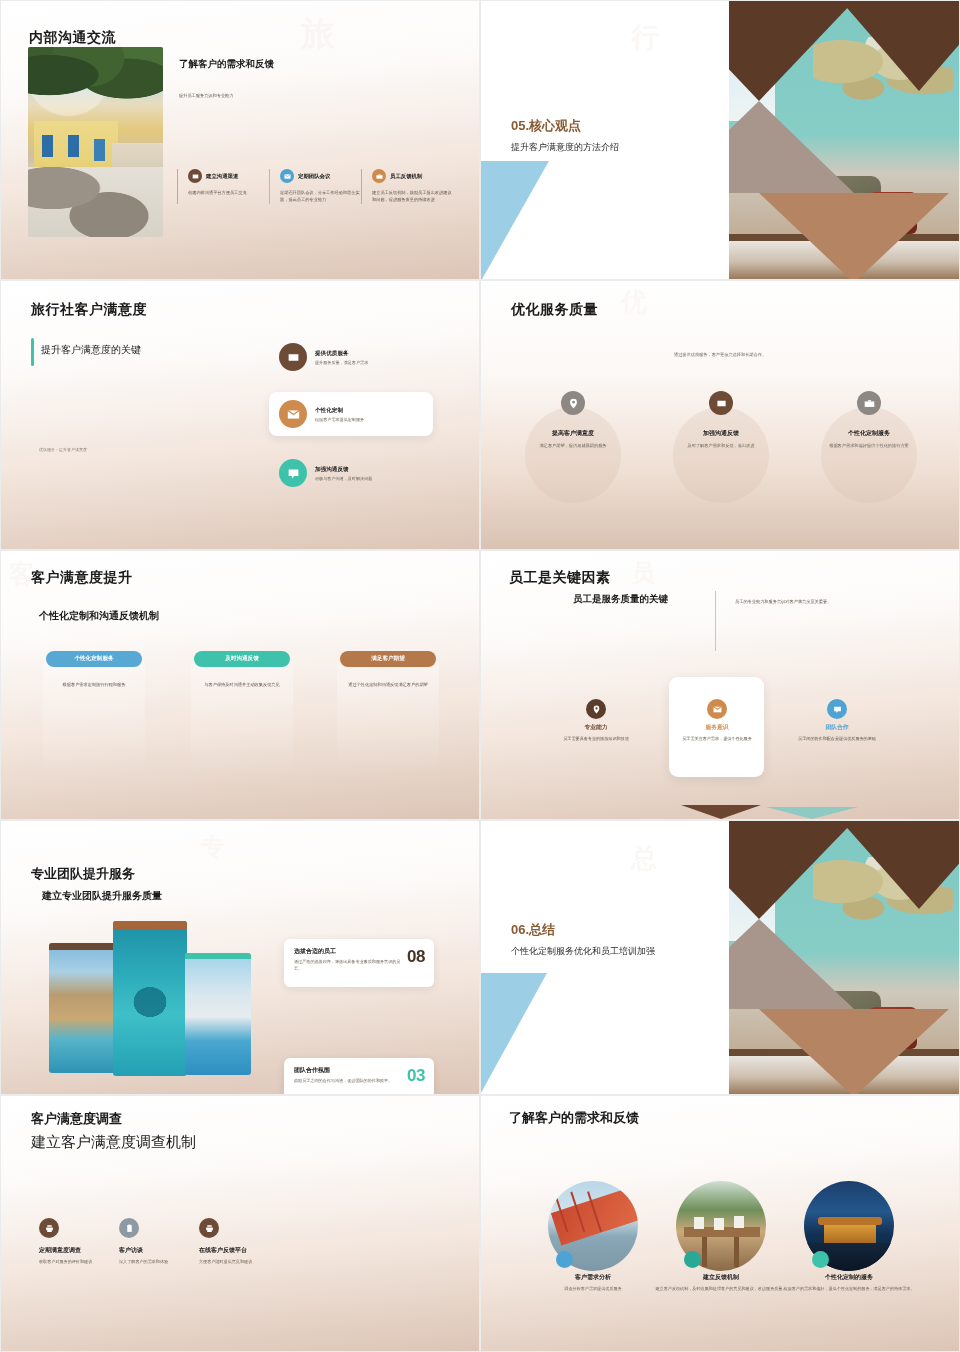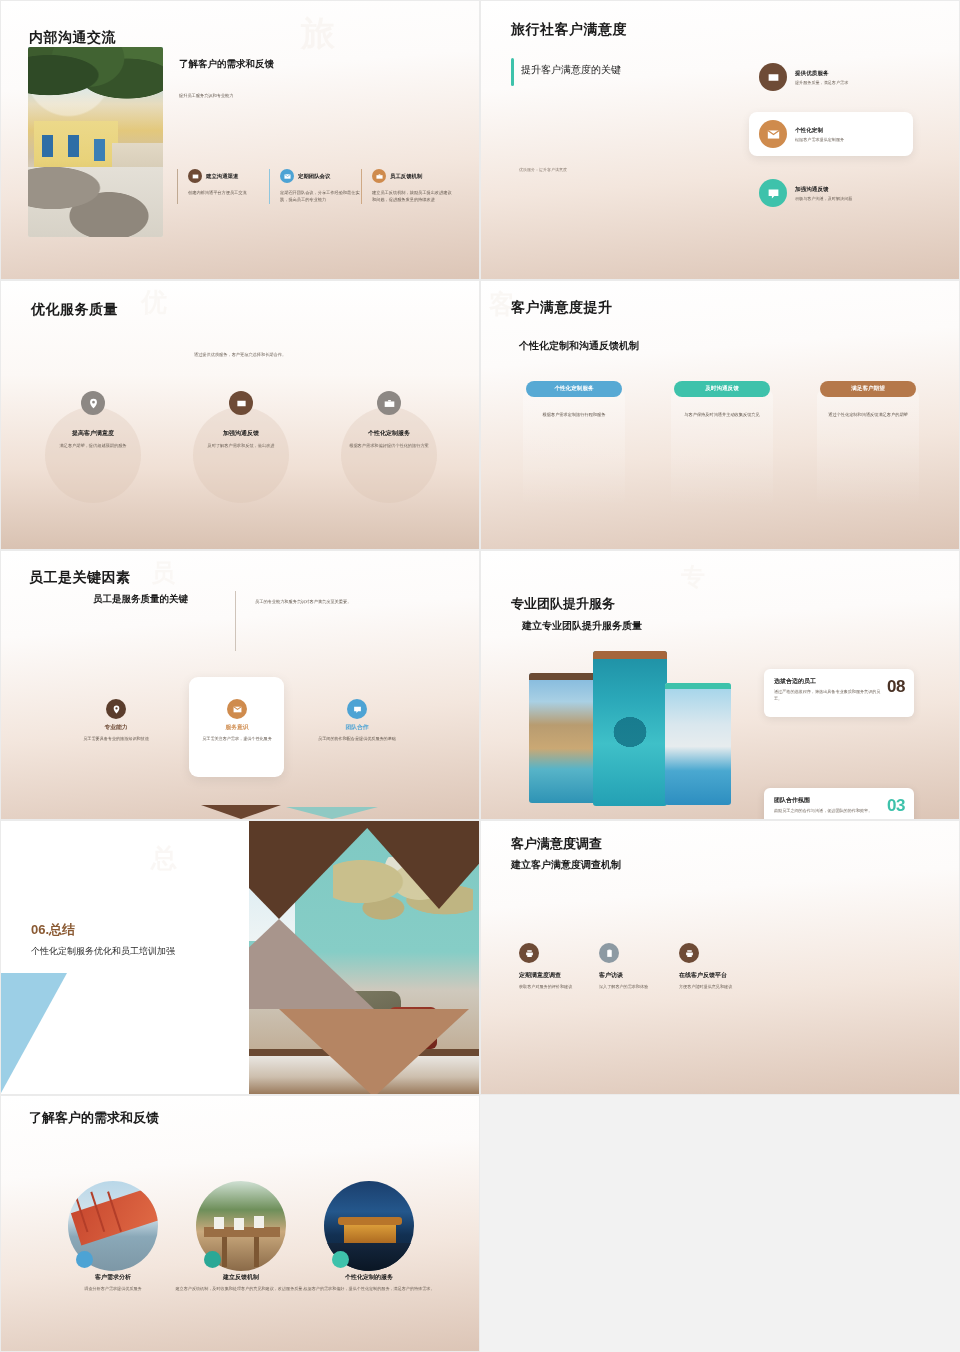--- a/index.html
+++ b/index.html
@@ -254,20 +254,42 @@
                 <path d="M6 3h4v2H6z"></path>
               </svg>
             </span>
           <span class="s1-lbl">员工反馈机制</span>
         </div>
         <div class="body-sm">建立员工反馈机制，鼓励员工提出改进建议和问题，促进服务质量的持续改进</div>
       </div>
     </div>
   </div>
 
+  <div class="slide sec">
+    <div class="tri-wrap">
+      <div class="photo">
+        <div class="sky"></div>
+          <div class="map"></div>
+        <div class="bag1"></div>
+          <div class="bag2"></div>
+        <div class="bench"></div>
+          <div class="leg"></div>
+          <div class="floor"></div>
+      </div>
+      <div class="tri" style="left:-35px;top:0;border-left:95px solid transparent;border-right:95px solid transparent;border-top:100px solid #5b3b28"></div>
+      <div class="tri" style="left:-35px;top:100px;border-left:95px solid transparent;border-right:95px solid transparent;border-bottom:92px solid #a8958c"></div>
+      <div class="tri" style="left:60px;top:192px;border-left:95px solid transparent;border-right:95px solid transparent;border-top:90px solid #b58563"></div>
+      <div class="tri" style="right:-38px;top:0;border-left:78px solid transparent;border-right:78px solid transparent;border-top:90px solid #5b3b28"></div>
+      <div style="position:absolute;left:0;top:0;width:30px;height:100%;background:#fff"></div>
+    </div>
+    <div class="tri" style="left:0;top:160px;border-right:68px solid transparent;border-top:120px solid #9ccfe6"></div>
+    <div class="wm" style="left:150px;top:18px;font-size:28px;opacity:.5">行</div>
+    <div class="sec-num" style="left:30px;top:116px">05.核心观点</div>
+    <div class="sec-txt" style="left:30px;top:140px">提升客户满意度的方法介绍</div>
+  </div>
 
   <div class="slide">
     <div class="grad-beige"></div>
     <div class="sl-title" style="left:30px;top:20px">旅行社客户满意度</div>
     <div class="s3-bar" style="top:57px"></div>
     <div class="s3-head" style="top:62px">提升客户满意度的关键</div>
     <div class="s3-foot" style="top:166px">优质服务：提升客户满意度</div>
 
     <div class="s3-item" style="left:278px;top:62px">
       <span class="ic-lg" style="background:#6e4b36">
@@ -453,21 +475,21 @@
     </div>
     <div class="tri" style="left:0;top:152px;border-right:66px solid transparent;border-top:120px solid #9ccfe6"></div>
     <div class="wm" style="left:150px;top:20px;font-size:26px;opacity:.5">总</div>
     <div class="sec-num" style="left:30px;top:100px">06.总结</div>
     <div class="sec-txt" style="left:30px;top:124px">个性化定制服务优化和员工培训加强</div>
   </div>
 
   <div class="slide">
     <div class="grad-beige"></div>
     <div style="position:absolute;left:30px;top:14px;font-size:13px;font-weight:700;color:#1b1b1b">客户满意度调查</div>
-    <div style="position:absolute;left:30px;top:37px;font-size:10px;font-weight:700;color:#1b1b1b">建立客户满意度调查机制</div>
+    <div style="position:absolute;left:30px;top:37px;font-size:15px;font-weight:400;color:#1b1b1b">建立客户满意度调查机制</div>
 
     <div class="s9-it" style="left:38px;top:122px">
       <div class="s9-ic" style="background:#6e4b36">
           <svg viewBox="0 0 16 16">
             <path d="M4 2h8v3H4zM2 6h12v5h-2v3H4v-3H2z"></path>
           </svg>
         </div>
       <div class="s9-t">定期满意度调查</div>
       <div class="s9-d">获取客户对服务的评价和建议</div>
     </div>

